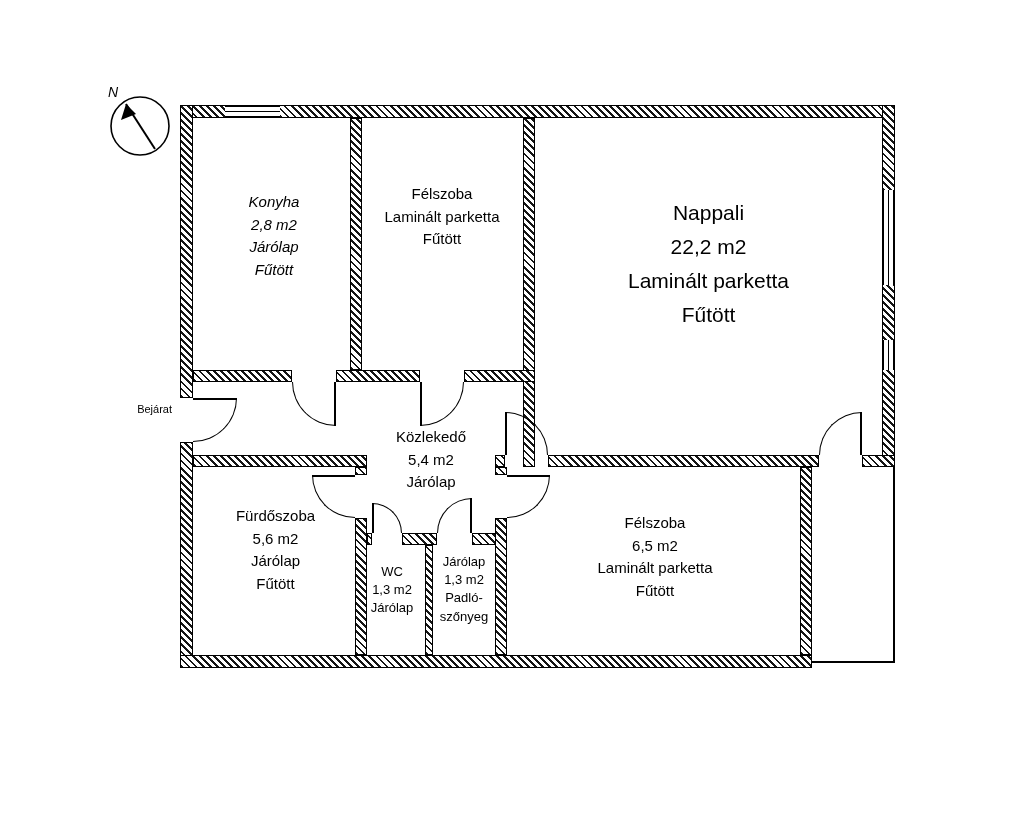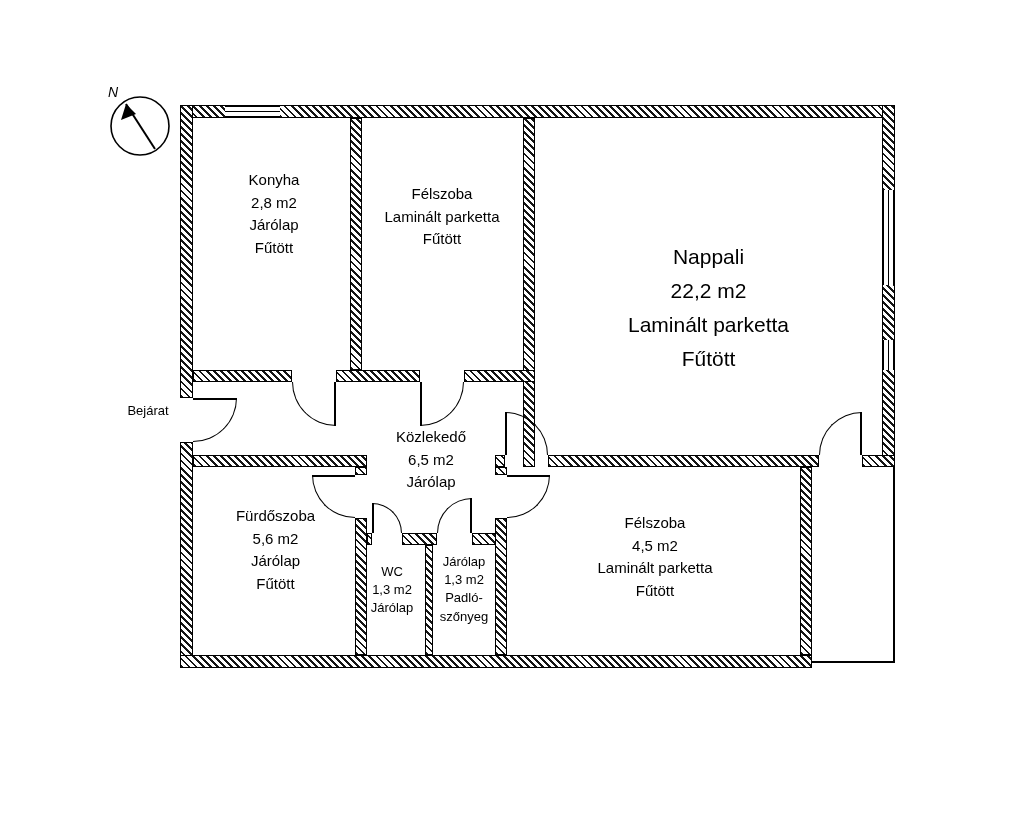--- a/index.html
+++ b/index.html
@@ -32,21 +32,21 @@
   .arc-tr { border-right:1.4px solid #000; border-top:1.4px solid #000;    border-top-right-radius:100% 100%; }
   .arc-tl { border-left:1.4px solid #000;  border-top:1.4px solid #000;    border-top-left-radius:100% 100%; }
   .leaf { position:absolute; background:#000; }
 
   .balcony { position:absolute; left:812px; top:467px; width:83px; height:196px;
              background:#fff; border-right:2.5px solid #000; border-bottom:2.5px solid #000; }
 
   .room-label { position:absolute; text-align:center; font-size:15px; line-height:1.5; }
   .room-label.large { font-size:21px; line-height:1.62; }
   .room-label.small { font-size:13px; line-height:1.4; }
-  .entrance { position:absolute; left:112px; top:403px; width:72px; text-align:center; font-size:13px; }
+  .entrance { position:absolute; left:100px; top:403px; width:72px; text-align:right; font-size:11px; }
 </style>
 </head>
 <body>
 
 <div class="page">
 
 
   <div class="compass">
     <svg width="84" height="84" viewBox="0 0 84 84">
       <circle cx="44" cy="46" r="29" fill="none" stroke="#000" stroke-width="1.6"></circle>
@@ -113,43 +113,43 @@
 
   <div class="arc arc-tr" style="left:372px; top:503px; width:30px; height:30px;"></div>
   <div class="leaf" style="left:372px; top:503px; width:2px; height:30px;"></div>
 
   <div class="arc arc-tl" style="left:437px; top:498px; width:35px; height:35px;"></div>
   <div class="leaf" style="left:470px; top:498px; width:2px; height:35px;"></div>
 
   <div class="arc arc-br" style="left:507px; top:475px; width:43px; height:43px;"></div>
   <div class="leaf" style="left:507px; top:475px; width:43px; height:2px;"></div>
 
-  <div class="room-label" style="left:195px; top:169px; width:158px;">
+  <div class="room-label" style="left:195px; top:191px; width:158px;font-style:italic;">
     <div>Konyha</div>
     <div>2,8 m2</div>
     <div>Járólap</div>
     <div>Fűtött</div>
   </div>
 
   <div class="room-label" style="left:358px; top:183px; width:168px;">
     <div>Félszoba</div>
     <div>Laminált parketta</div>
     <div>Fűtött</div>
   </div>
 
-  <div class="room-label large" style="left:537px; top:196px; width:343px;margin-top:44px;">
+  <div class="room-label large" style="left:537px; top:196px; width:343px;">
     <div>Nappali</div>
     <div>22,2 m2</div>
     <div>Laminált parketta</div>
     <div>Fűtött</div>
   </div>
 
   <div class="room-label" style="left:367px; top:426px; width:128px;">
     <div>Közlekedő</div>
-    <div>6,5 m2</div>
+    <div>5,4 m2</div>
     <div>Járólap</div>
   </div>
 
   <div class="room-label" style="left:198px; top:505px; width:155px;">
     <div>Fürdőszoba</div>
     <div>5,6 m2</div>
     <div>Járólap</div>
     <div>Fűtött</div>
   </div>
 
@@ -161,21 +161,21 @@
 
   <div class="room-label small" style="left:431px; top:553px; width:66px;">
     <div>Járólap</div>
     <div>1,3 m2</div>
     <div>Padló-</div>
     <div>szőnyeg</div>
   </div>
 
   <div class="room-label" style="left:512px; top:512px; width:286px;">
     <div>Félszoba</div>
-    <div>4,5 m2</div>
+    <div>6,5 m2</div>
     <div>Laminált parketta</div>
     <div>Fűtött</div>
   </div>
 
 
   <div class="entrance">Bejárat</div>
 
 </div>
 
 </body></html>

